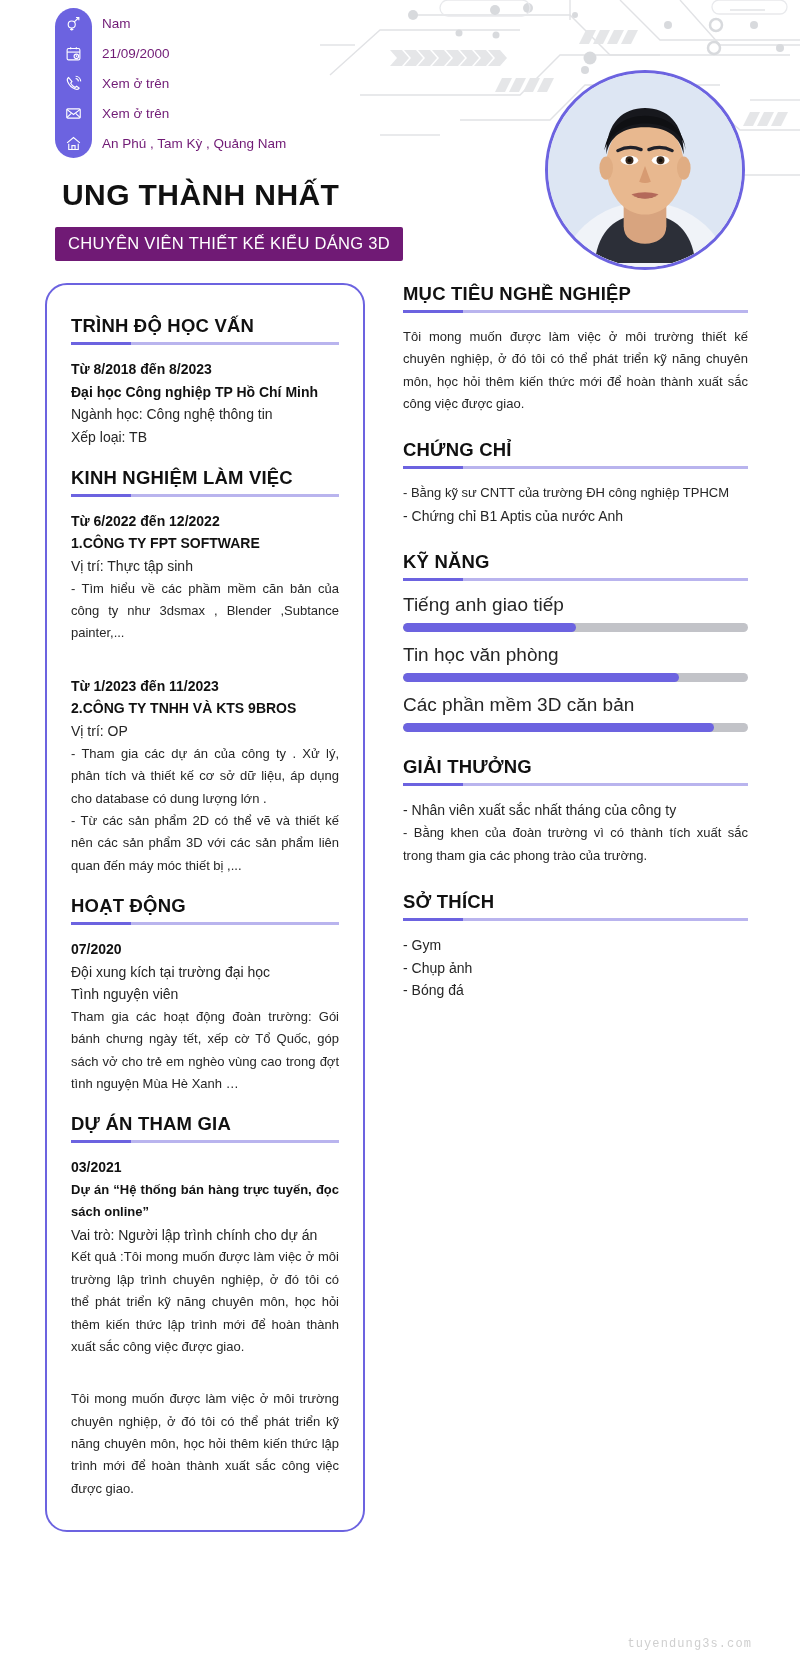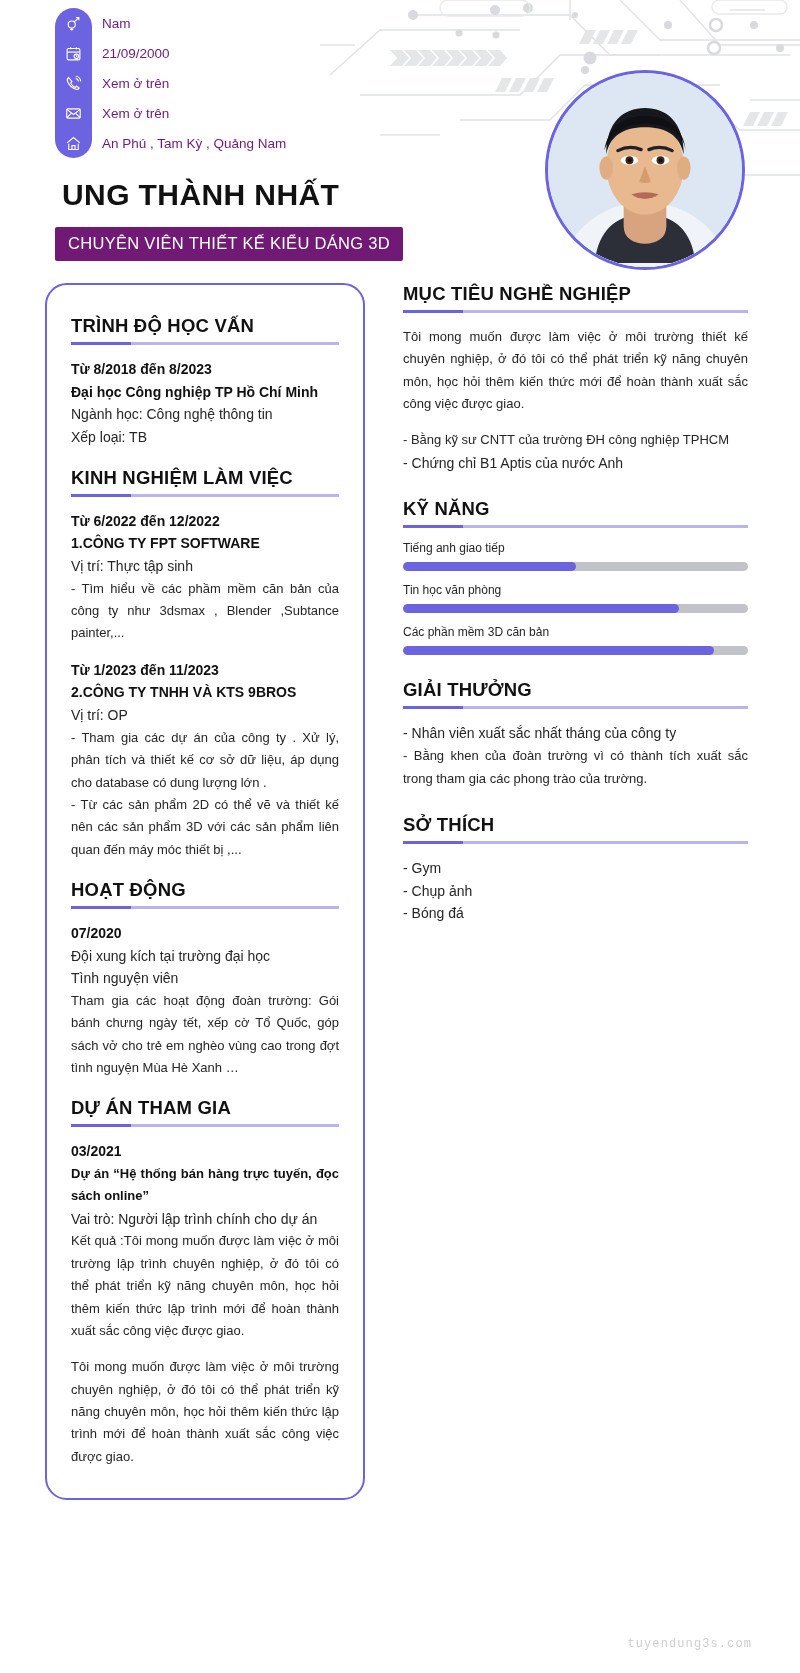--- a/index.html
+++ b/index.html
@@ -139,39 +139,39 @@
     width: 60px; height: 3px;
     background: #6C63E0;
   }
   .left-card .sec + .sec,
   .left-card .block + .sec { margin-top: 18px; }
   .right-col .sec { margin-bottom: 0; }
   .right-col .block + .sec { margin-top: 24px; }
 
   
   .block { margin-bottom: 2px; }
-  .block + .block { margin-top: 14px; }
+  .block + .block { margin-top: 30px; }
   .ln {
     font-size: 14px;
     line-height: 1.62;
     color: #262626;
   }
   .ln.b { font-weight: bold; color: #111111; }
   .para {
     font-size: 13px;
     line-height: 1.72;
     color: #262626;
     text-align: justify;
   }
 
   
   .skill { margin-top: 12px; }
   .skill:first-child { margin-top: 4px; }
   .skill-name {
-    font-size: 12px;
+    font-size: 19px;
     color: #262626;
     margin-bottom: 7px;
   }
   .bar-track {
     height: 9px;
     background: #c2c3c8;
     border-radius: 5px;
     overflow: hidden;
   }
   .bar-fill {
@@ -425,20 +425,24 @@
     <div class="right-col">
 
       <div class="sec">
         <div class="sec-title">MỤC TIÊU NGHỀ NGHIỆP</div>
         <div class="sec-rule"></div>
       </div>
       <div class="block">
         <div class="para">Tôi mong muốn được làm việc ở môi trường thiết kế chuyên nghiệp, ở đó tôi có thể phát triển kỹ năng chuyên môn, học hỏi thêm kiến thức mới để hoàn thành xuất sắc công việc được giao.</div>
       </div>
 
+      <div class="sec">
+        <div class="sec-title">CHỨNG CHỈ</div>
+        <div class="sec-rule"></div>
+      </div>
       <div class="block">
         <div class="para">- Bằng kỹ sư CNTT của trường ĐH công nghiệp TPHCM</div>
         <div class="ln">- Chứng chỉ B1 Aptis của nước Anh</div>
       </div>
 
       <div class="sec">
         <div class="sec-title">KỸ NĂNG</div>
         <div class="sec-rule"></div>
       </div>
       <div class="block">

